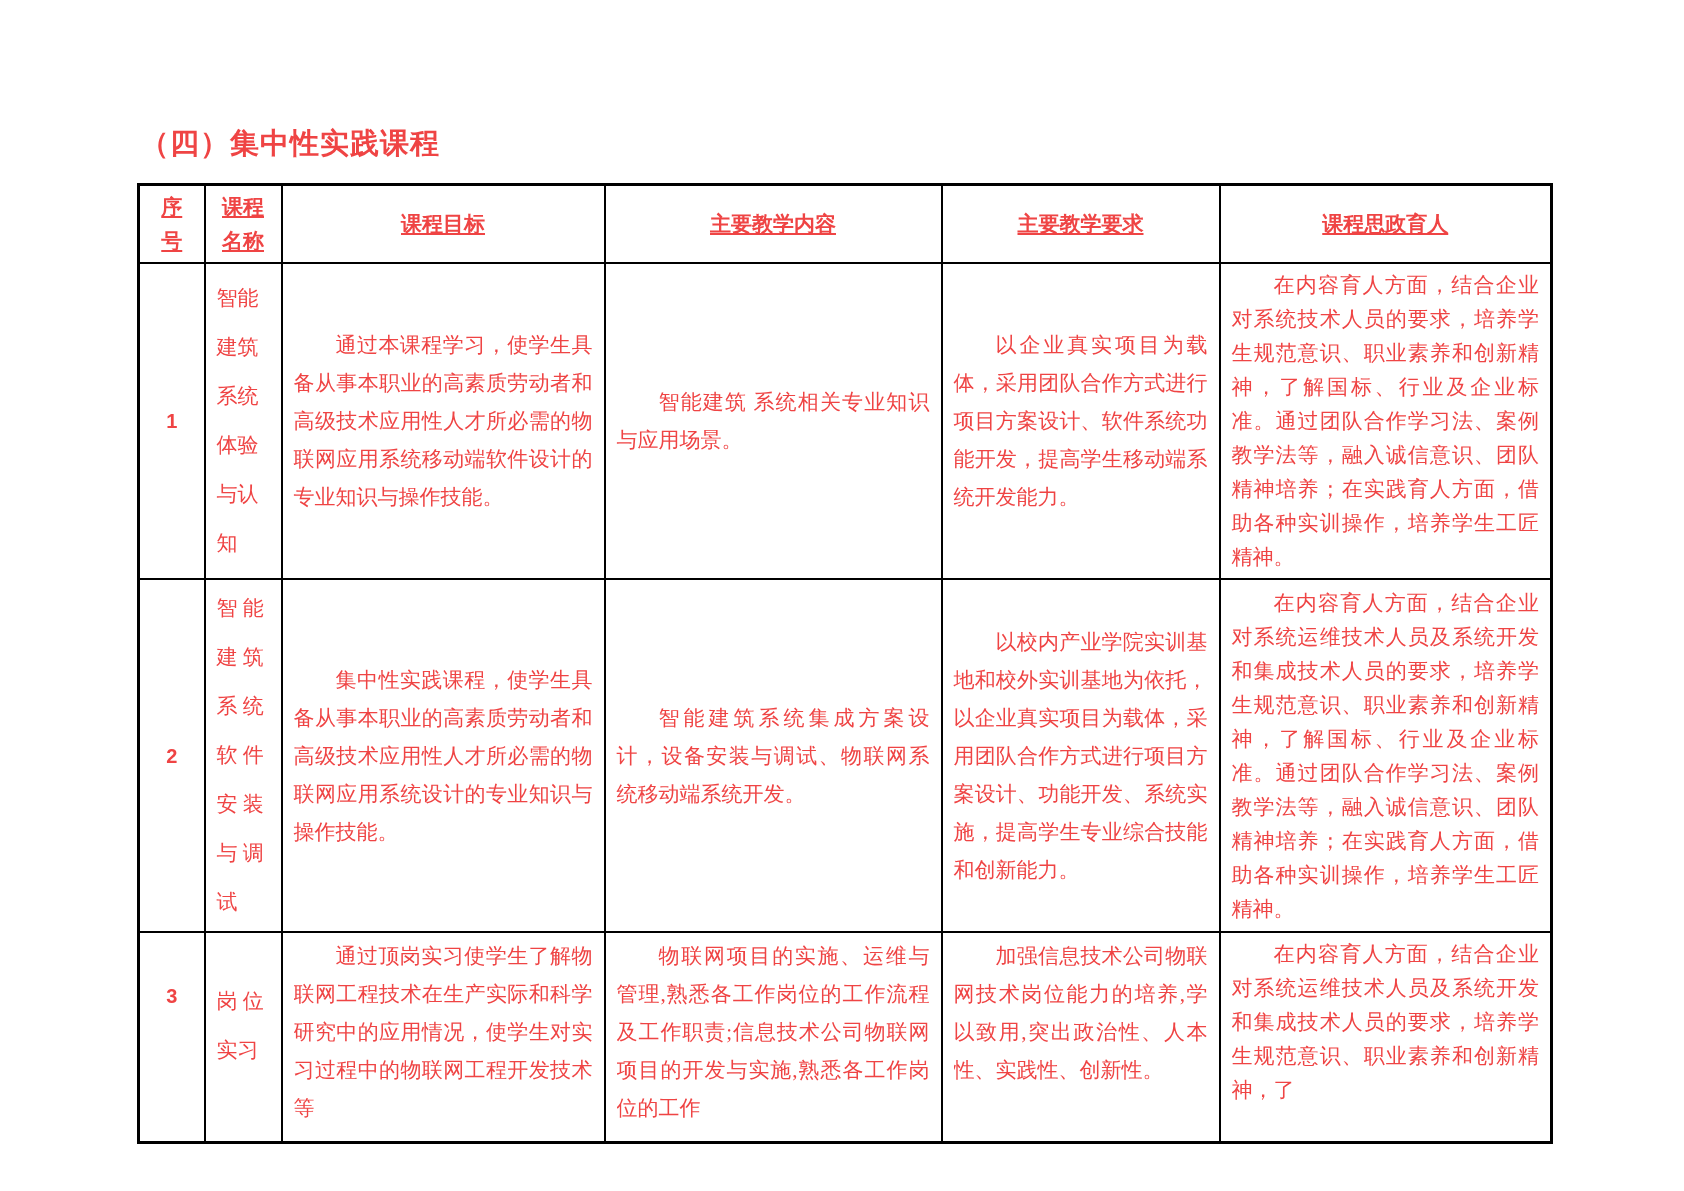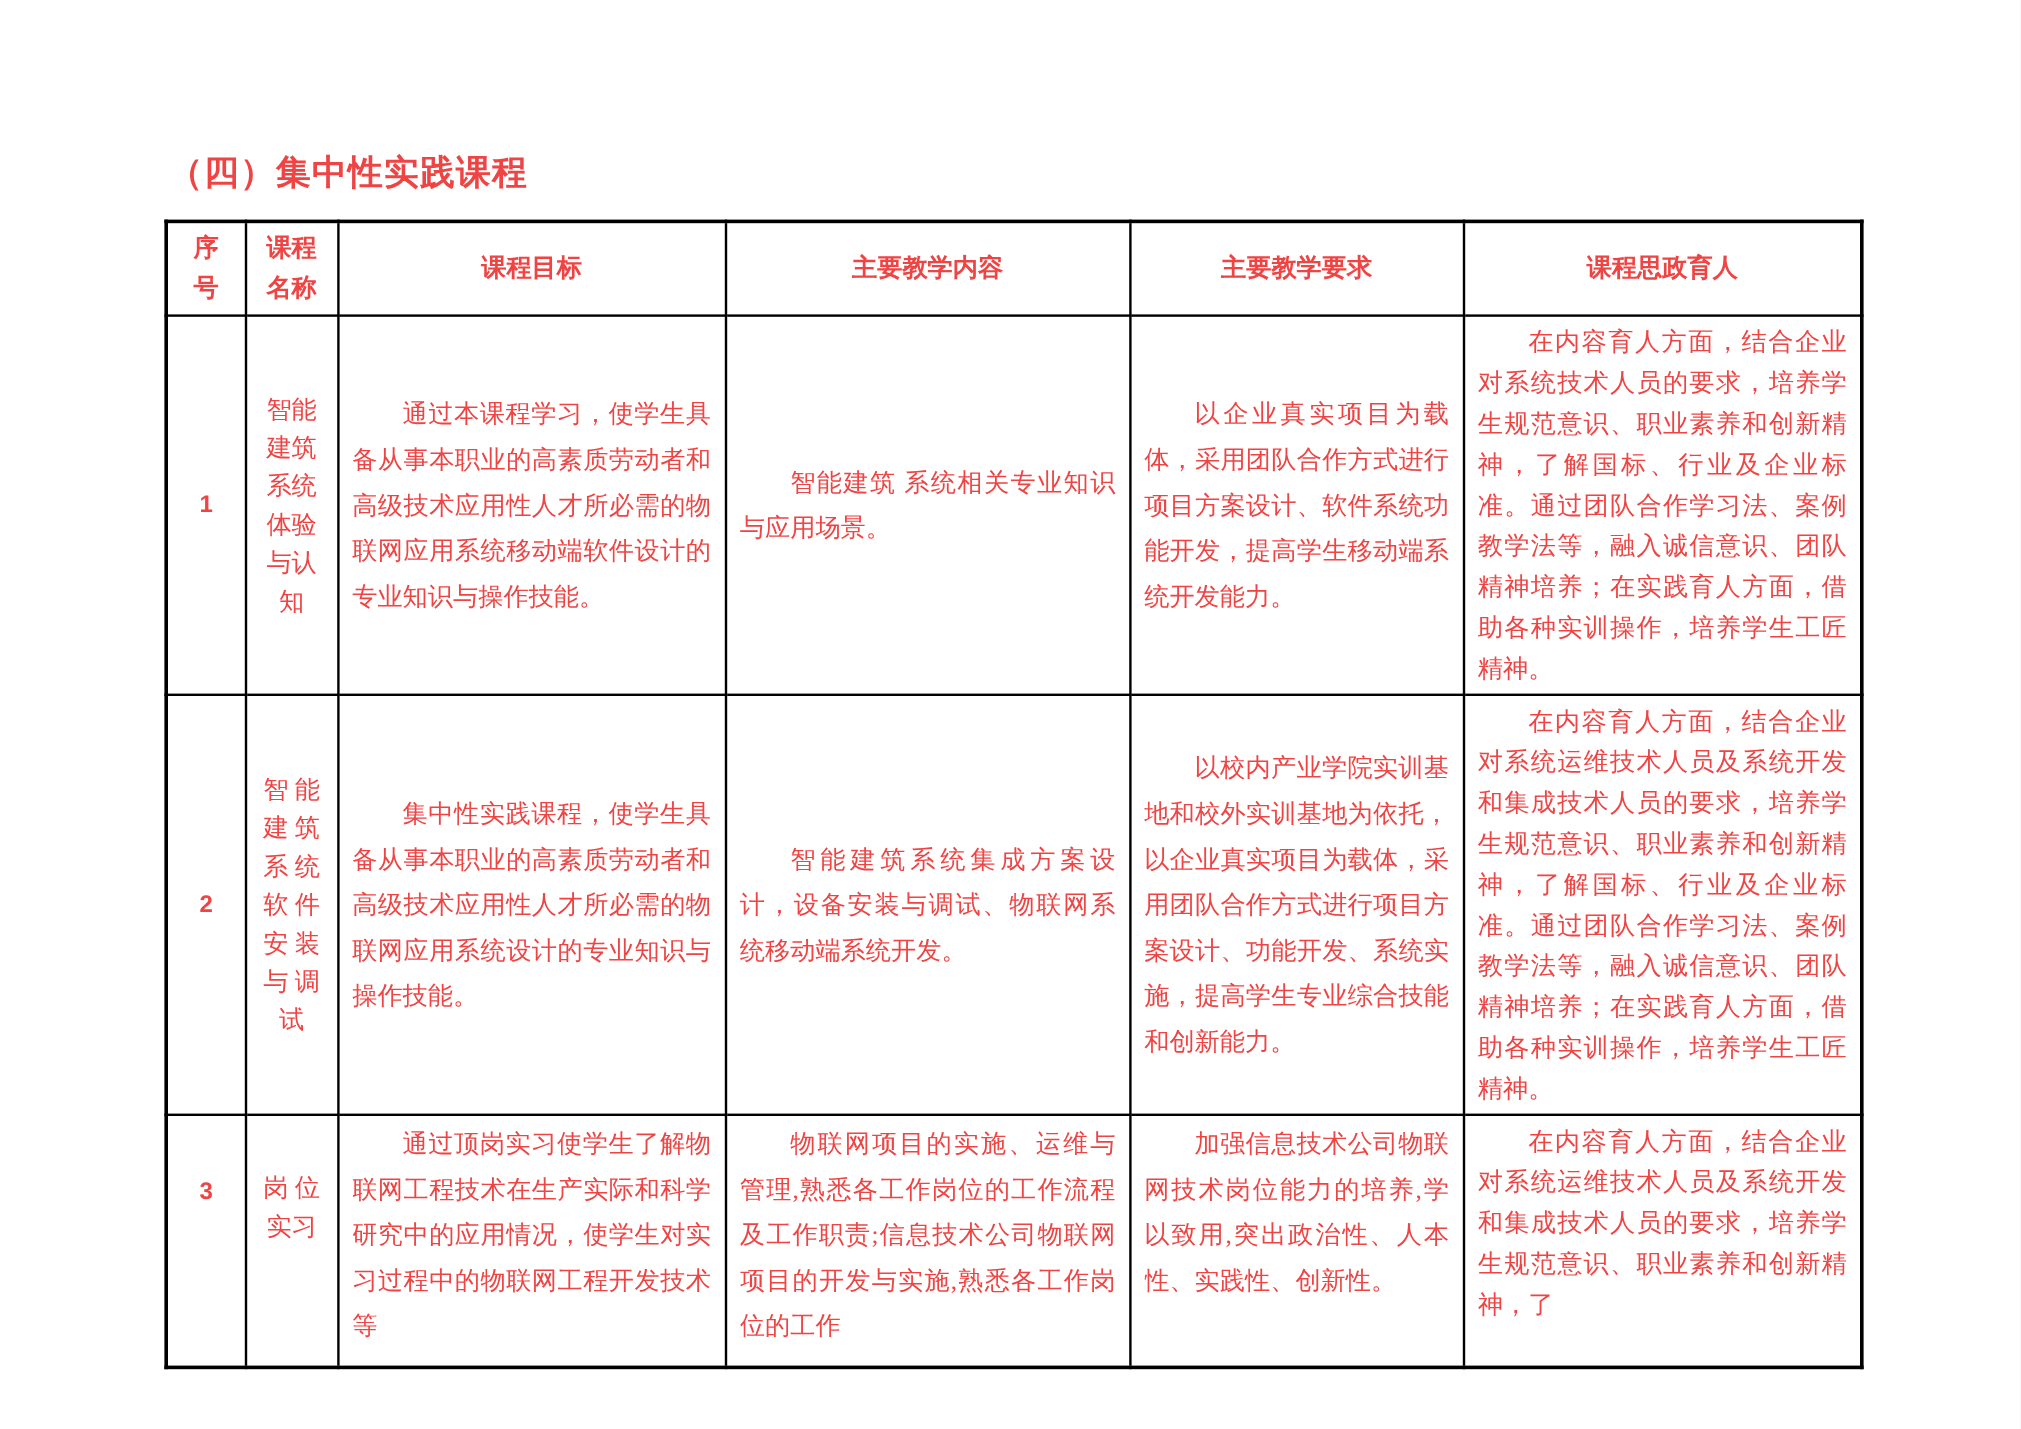--- a/index.html
+++ b/index.html
@@ -25,21 +25,21 @@
     width:1413px;
     border-collapse:collapse;
     table-layout:fixed;
     border:3px solid #000;
   }
   table.courses th, table.courses td{
     border:2px solid #000;
     padding:4px 11px;
     box-sizing:border-box;
   }
-  thead tr{height:77px;}
+  thead tr{height:77px;text-decoration:underline;}
   tr.row-1{height:273px;}
   tr.row-2{height:305px;}
   tr.row-3{height:210px;}
   th{
     font-family:"Liberation Sans", sans-serif;
     font-weight:bold;
     font-size:21px;
     text-align:center;
     vertical-align:middle;
     line-height:34px;
@@ -54,25 +54,25 @@
   }
   td.c-para{text-indent:2em;}
   td.c-index{
     text-align:center;
     text-indent:0;
     font-family:"Liberation Sans", sans-serif;
     font-weight:bold;
     font-size:20px;
   }
   td.c-name{
-    text-align:center;
+    text-align:left;
     text-indent:0;
     white-space:pre-line;
     padding:4px 5px;
-    line-height:32px;
+    line-height:49px;
   }
   td.c-ideo{
     line-height:34px;
   }
   tr.row-3 td{vertical-align:top;}
   tr.row-3 td.c-index{padding-top:44px;}
   tr.row-3 td.c-name{padding-top:44px;}
   .clip{max-height:196px;overflow:hidden;}
   .page-number{
     position:absolute;

